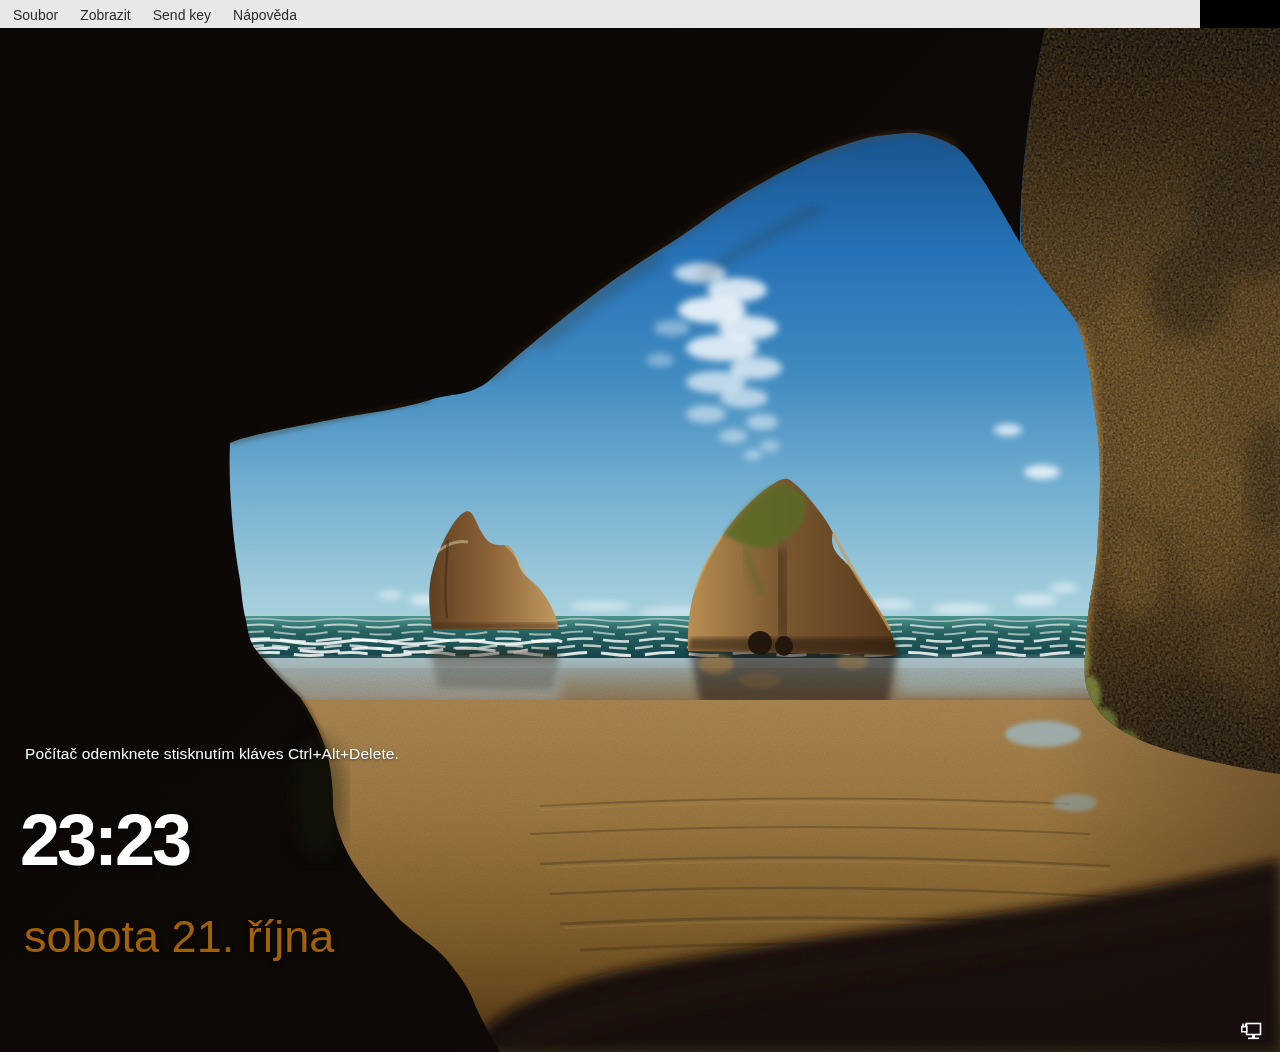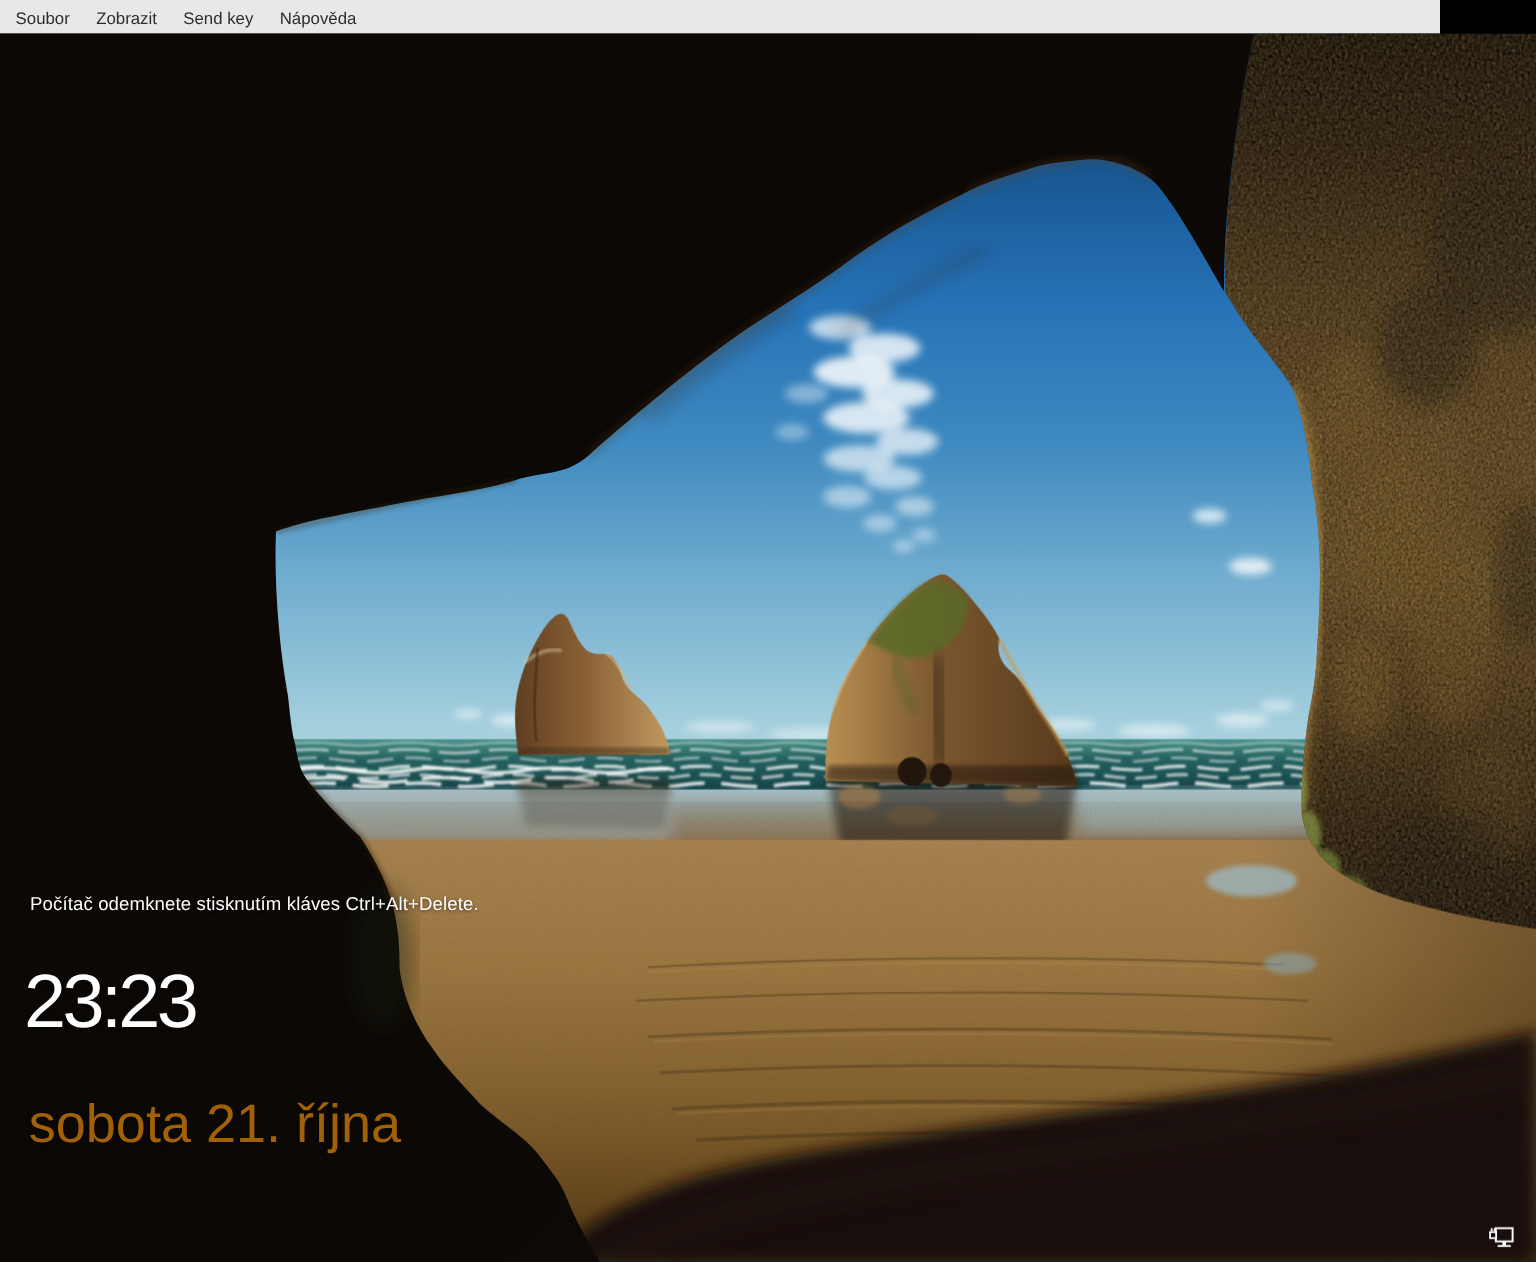--- a/index.html
+++ b/index.html
@@ -11,21 +11,21 @@
   .menu-item{
     font-size:14px;color:#2d2d2d;padding:5px 11px;cursor:default;white-space:nowrap;
   }
   .screen{position:relative;width:1280px;height:1024px;background:#050403;overflow:hidden;}
   .wallpaper{position:absolute;left:0;top:0;width:1280px;height:1024px;}
   .lock-instruction{
     position:absolute;left:25px;top:717px;color:#ffffff;font-size:15.5px;
     text-shadow:0 1px 3px rgba(0,0,0,.55);letter-spacing:.1px;
   }
   .lock-time{
-    position:absolute;left:20px;top:776px;color:#ffffff;font-size:63px;font-weight:400;
+    position:absolute;left:20px;top:776px;color:#ffffff;font-size:72px;font-weight:700;
     line-height:1;letter-spacing:-3px;text-shadow:0 2px 6px rgba(0,0,0,.45);
   }
   .lock-date{
     position:absolute;left:24px;top:884px;color:#a16207;font-size:45px;font-weight:200;
     line-height:1.1;text-shadow:0 2px 5px rgba(0,0,0,.45);
   }
   .net-icon{position:absolute;left:1238px;top:992px;width:26px;height:26px;}
 </style>
 </head>
 <body>

